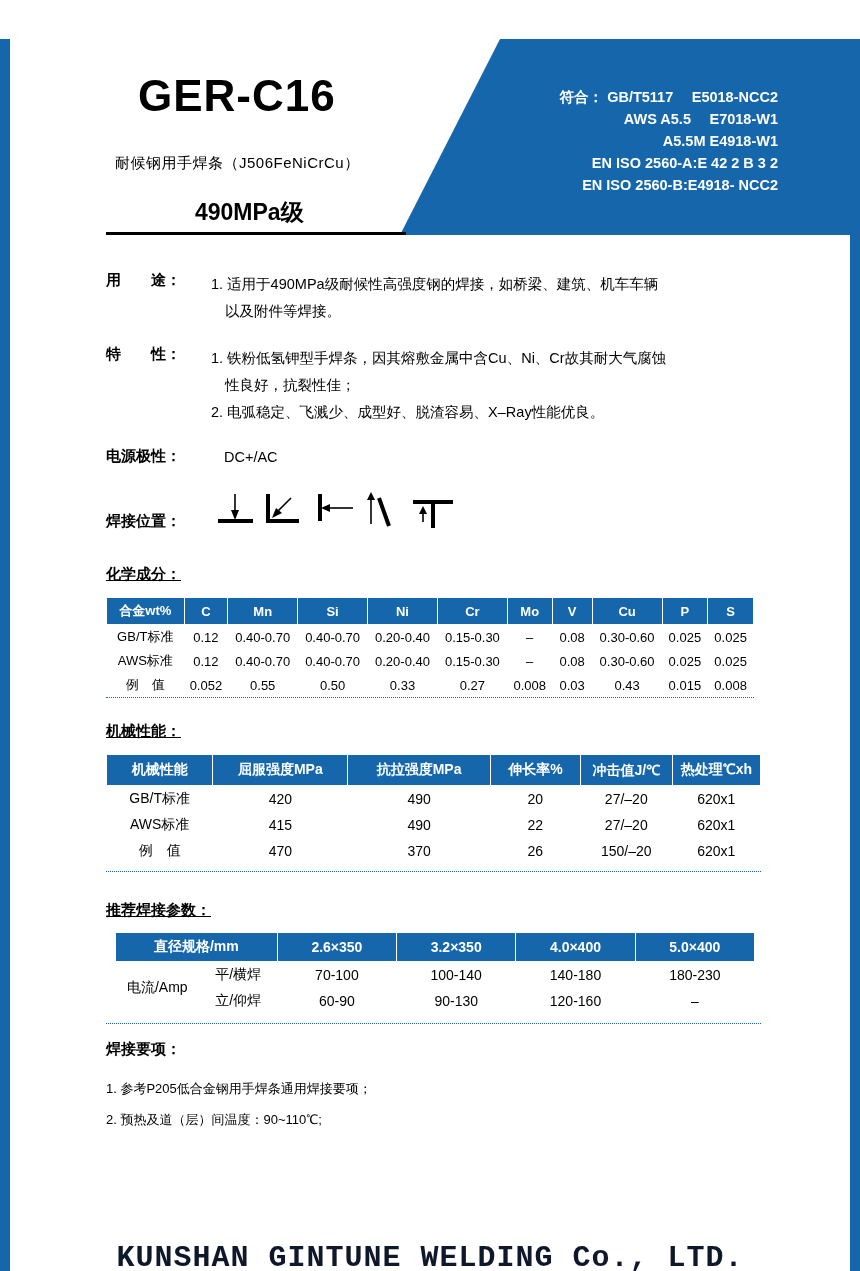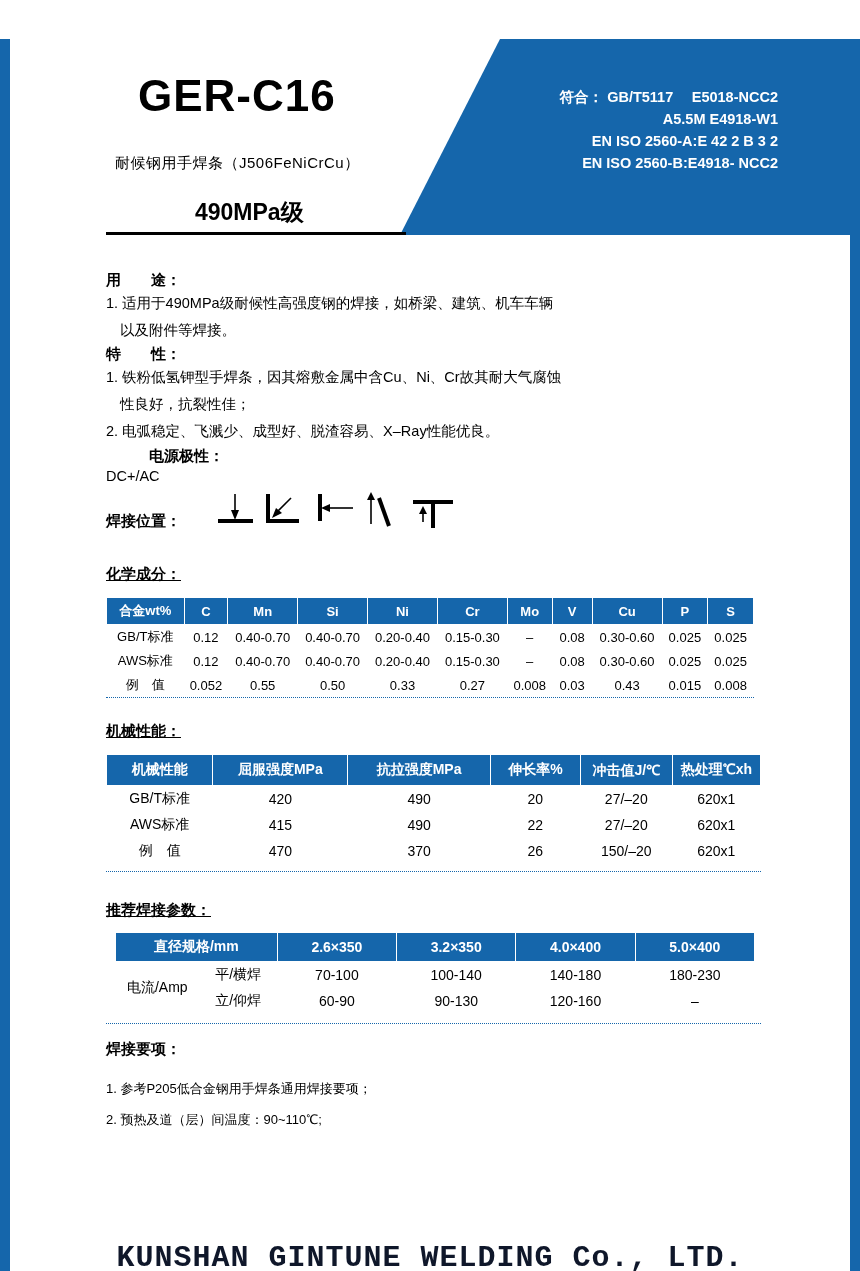--- a/index.html
+++ b/index.html
@@ -103,21 +103,20 @@
   .content {
     position: absolute;
     left: 10px; top: 196px;
     width: 840px;
     height: 1000px;
   }
 
   .row {
     position: absolute;
     display: flex;
-    flex-direction: column;
   }
   .row-label {
     font-size: 15px;
     font-weight: bold;
     color: #000;
     white-space: pre;
   }
   .row-body {
     font-size: 14.5px;
     line-height: 27px;
@@ -248,20 +247,21 @@
   <div class="header">
     <div class="header-blue"></div>
 
     <div class="header-title">GER-C16</div>
     <div class="header-sub">耐候钢用手焊条（J506FeNiCrCu）</div>
     <div class="header-grade">490MPa级</div>
     <div class="header-rule"></div>
 
     <div class="std-block">
       <div class="l1">符合： GB/T5117　 E5018-NCC2</div>
+      <div>AWS A5.5　 E7018-W1</div>
       <div>A5.5M E4918-W1</div>
       <div>EN ISO 2560-A:E 42 2 B 3 2</div>
       <div>EN ISO 2560-B:E4918- NCC2</div>
     </div>
   </div>
 
   <div class="content">
 
     <div class="row" style="left:96px; top:36px;">
       <div class="row-label" style="width:105px;">用　　途：</div>
@@ -274,21 +274,21 @@
     <div class="row" style="left:96px; top:110px;">
       <div class="row-label" style="width:105px;">特　　性：</div>
       <div class="row-body">
         <div class="line">1. 铁粉低氢钾型手焊条，因其熔敷金属中含Cu、Ni、Cr故其耐大气腐蚀</div>
         <div class="line" style="padding-left:14px;">性良好，抗裂性佳；</div>
         <div class="line">2. 电弧稳定、飞溅少、成型好、脱渣容易、X–Ray性能优良。</div>
       </div>
     </div>
 
     <div class="row" style="left:96px; top:212px;">
-      <div class="row-label" style="width:118px;text-align:right;">电源极性：</div>
+      <div class="row-label" style="width:118px;">电源极性：</div>
       <div class="row-body" style="line-height:20px;">DC+/AC</div>
     </div>
 
     <div class="row-label" style="position:absolute; left:96px; top:277px;">焊接位置：</div>
     <div class="weldpos">
       <svg width="260" height="46" viewBox="0 0 260 46" xmlns="http://www.w3.org/2000/svg">
 
         <g stroke="#000" fill="none">
           <line x1="5" y1="33" x2="40" y2="33" stroke-width="4"></line>
           <line x1="22" y1="6" x2="22" y2="27" stroke-width="1.6"></line>

